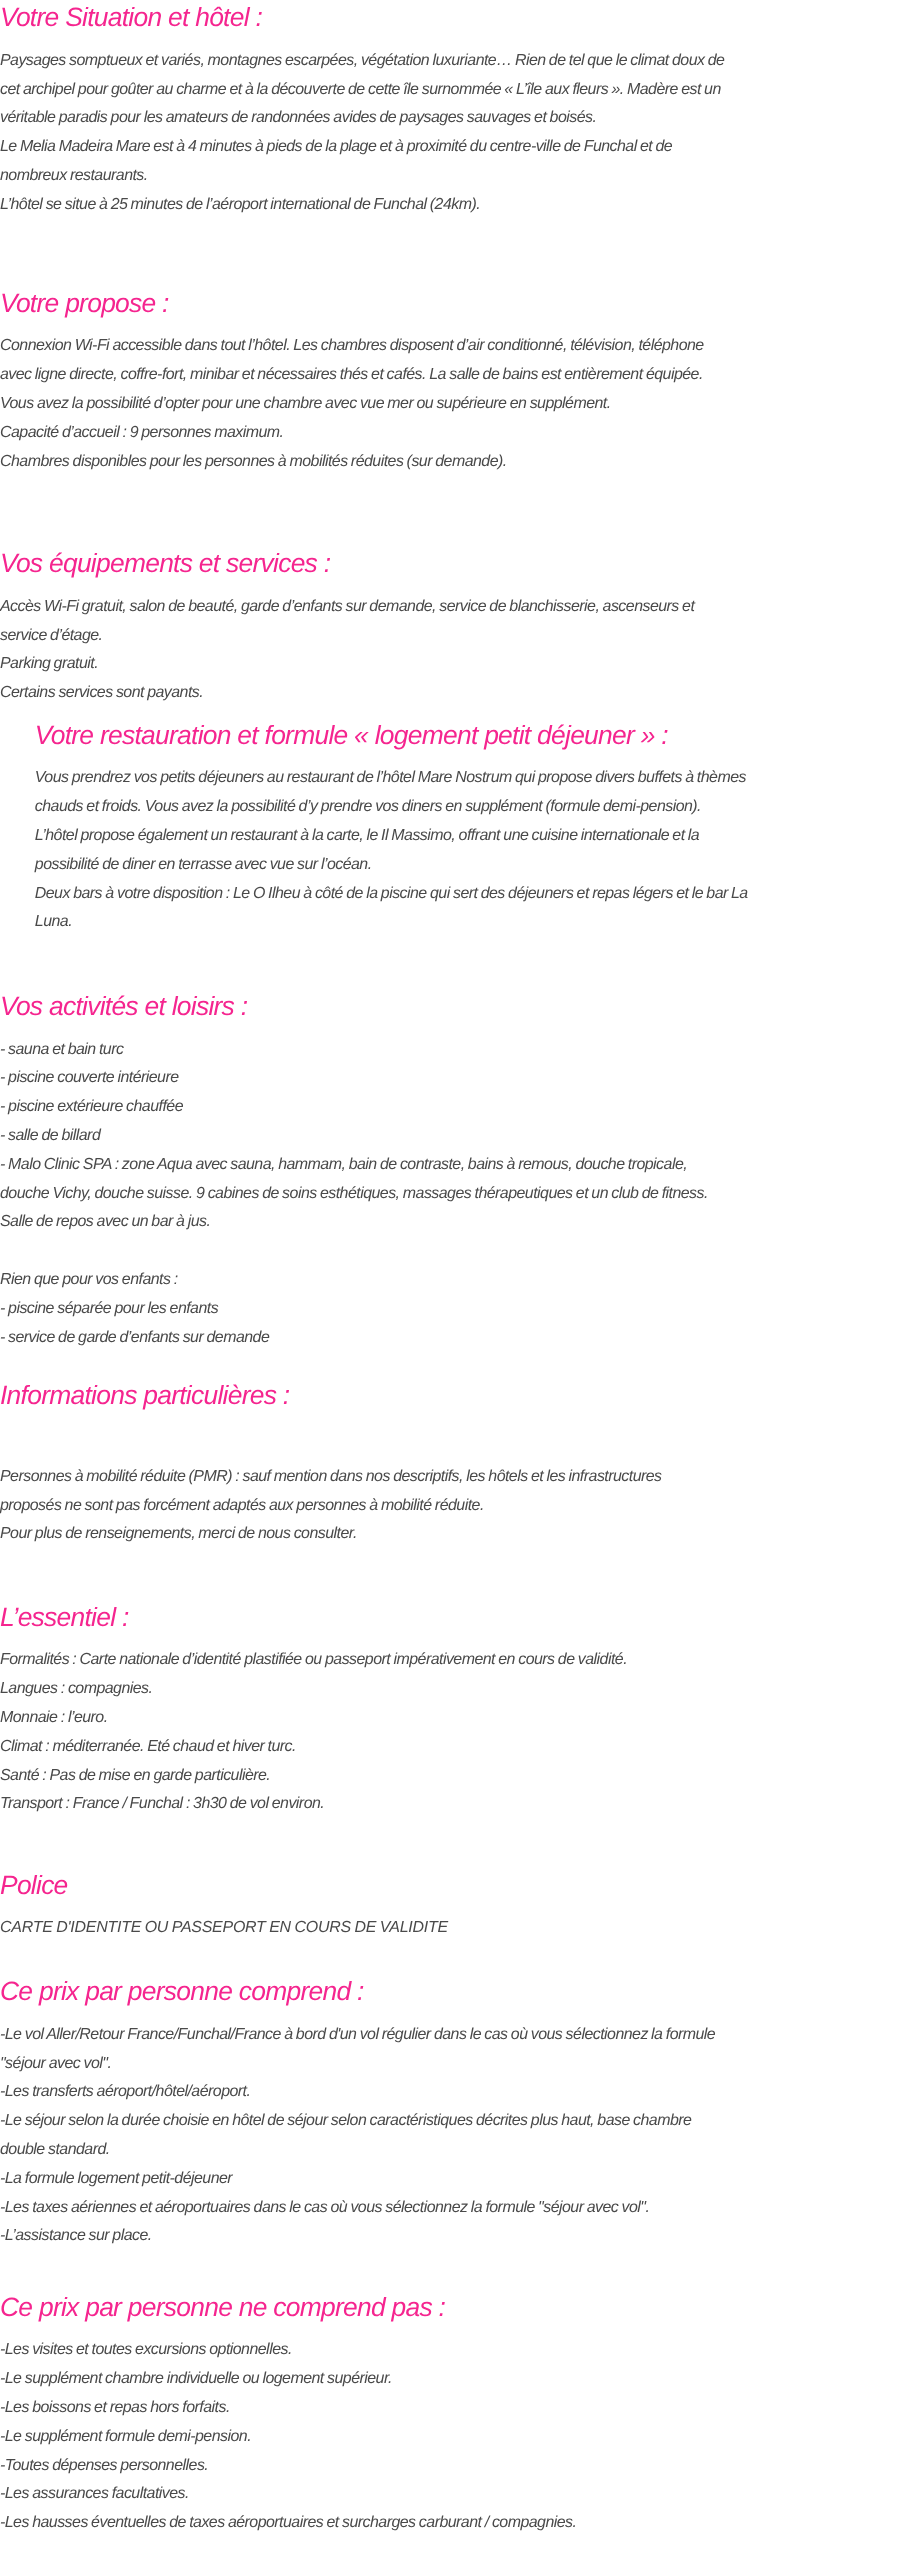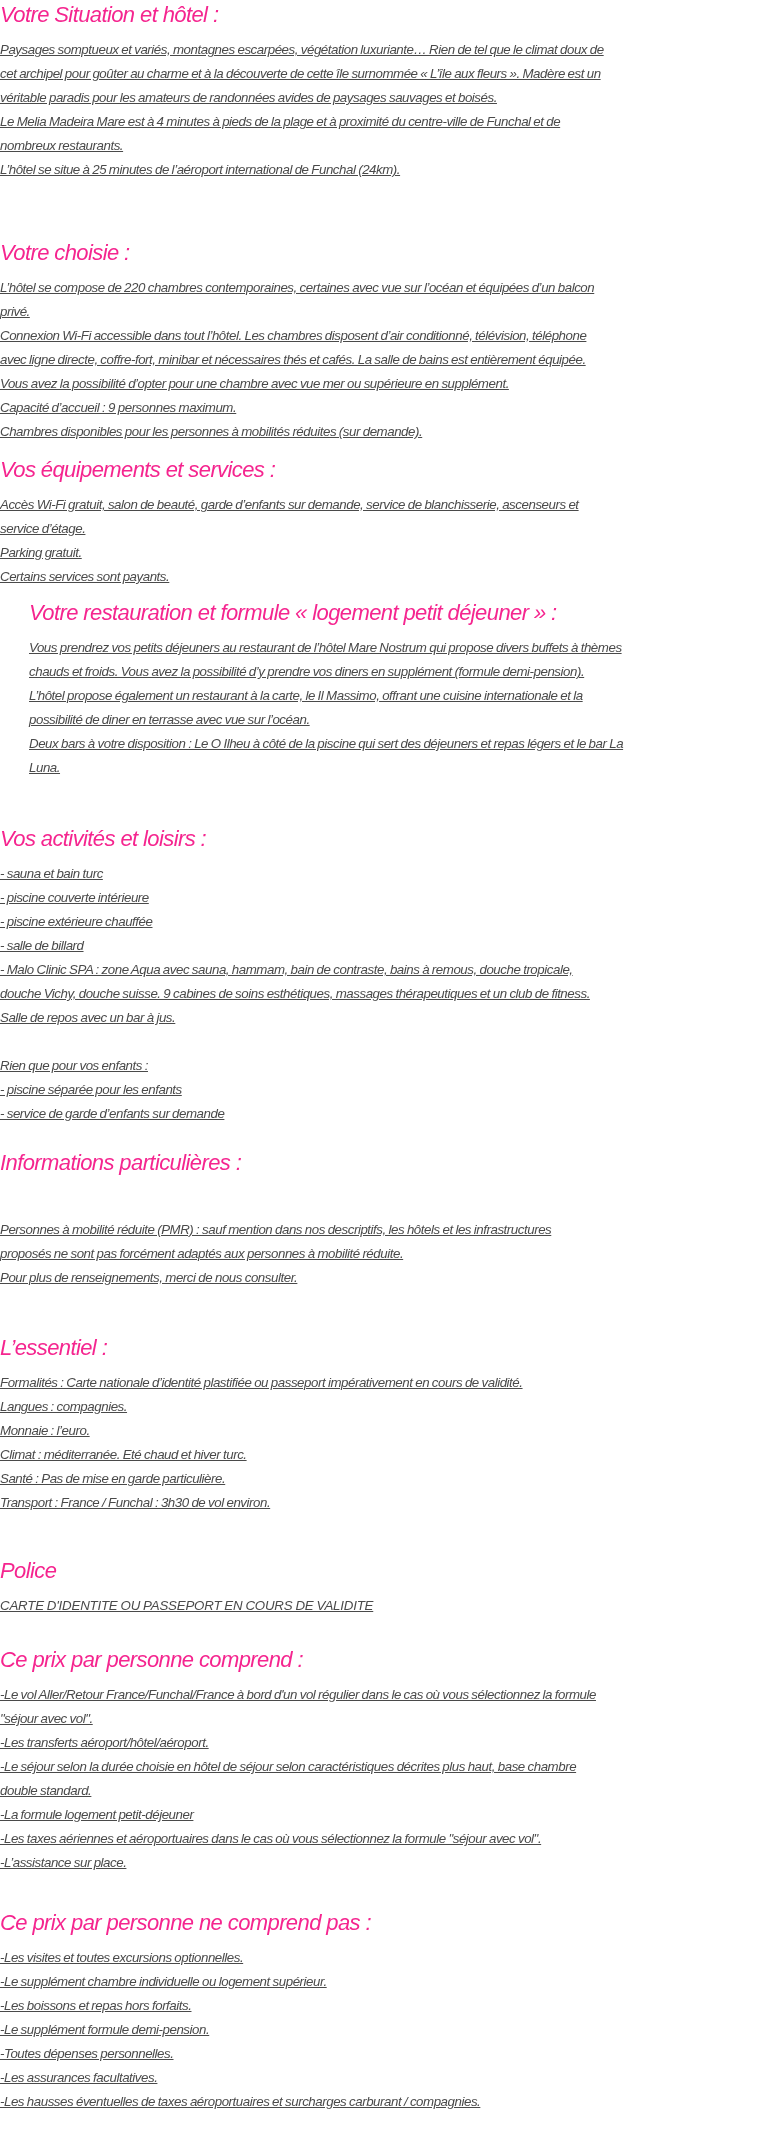--- a/index.html
+++ b/index.html
@@ -41,21 +41,20 @@
       font-style: italic;
       font-size: 13.3px;
       line-height: 24px;
       color: #4a4a4a;
       letter-spacing: -0.45px;
       word-spacing: -0.5px;
     }
     .line {
       display: block;
       min-height: 24px;
-      text-decoration: underline;
     }
     .gap {
       display: block;
       height: 24px;
     }
     .gap-big {
       display: block;
       height: 32px;
     }
     .caps {
@@ -70,23 +69,22 @@
   <section class="section" style="top:0px;">
     <h2 class="heading">Votre Situation et hôtel :</h2>
     <p class="body-text">
       <span class="line">Paysages somptueux et variés, montagnes escarpées, végétation luxuriante… Rien de tel que le climat doux de cet archipel pour goûter au charme et à la découverte de cette île surnommée « L’île aux fleurs ». Madère est un véritable paradis pour les amateurs de randonnées avides de paysages sauvages et boisés.</span>
       <span class="line">Le Melia Madeira Mare est à 4 minutes à pieds de la plage et à proximité du centre-ville de Funchal et de nombreux restaurants.</span>
       <span class="line">L’hôtel se situe à 25 minutes de l’aéroport international de Funchal (24km).</span>
     </p>
   </section>
 
   <section class="section" style="top:238px;">
-    <h2 class="heading">Votre choisie :</h2>
+    <h2 class="heading">Votre propose :</h2>
     <p class="body-text">
-      <span class="line">L’hôtel se compose de 220 chambres contemporaines, certaines avec vue sur l’océan et équipées d’un balcon privé.</span>
       <span class="line">Connexion Wi-Fi accessible dans tout l’hôtel. Les chambres disposent d’air conditionné, télévision, téléphone avec ligne directe, coffre-fort, minibar et nécessaires thés et cafés. La salle de bains est entièrement équipée.</span>
       <span class="line">Vous avez la possibilité d’opter pour une chambre avec vue mer ou supérieure en supplément.</span>
       <span class="line">Capacité d’accueil : 9 personnes maximum.</span>
       <span class="line">Chambres disponibles pour les personnes à mobilités réduites (sur demande).</span>
     </p>
   </section>
 
   <section class="section" style="top:455px;">
     <h2 class="heading">Vos équipements et services :</h2>
     <p class="body-text">

